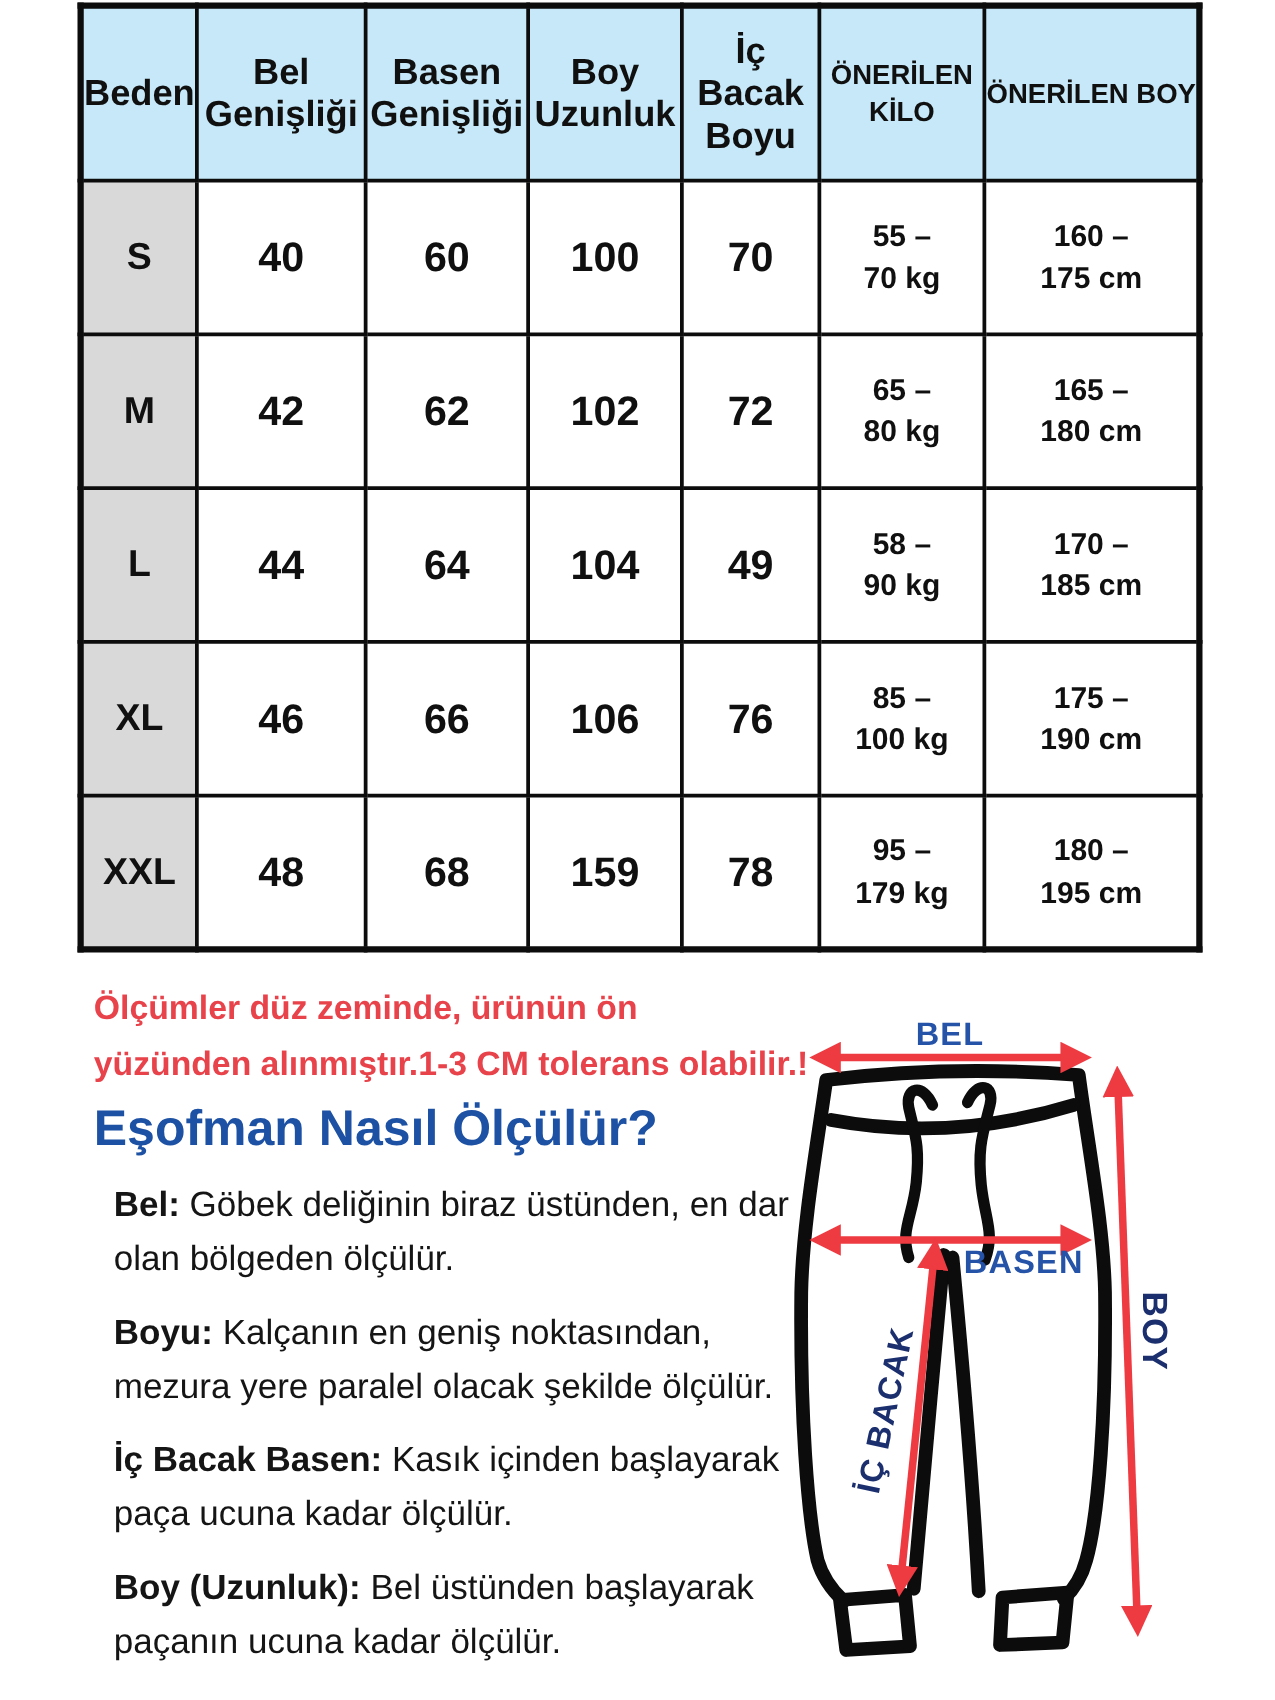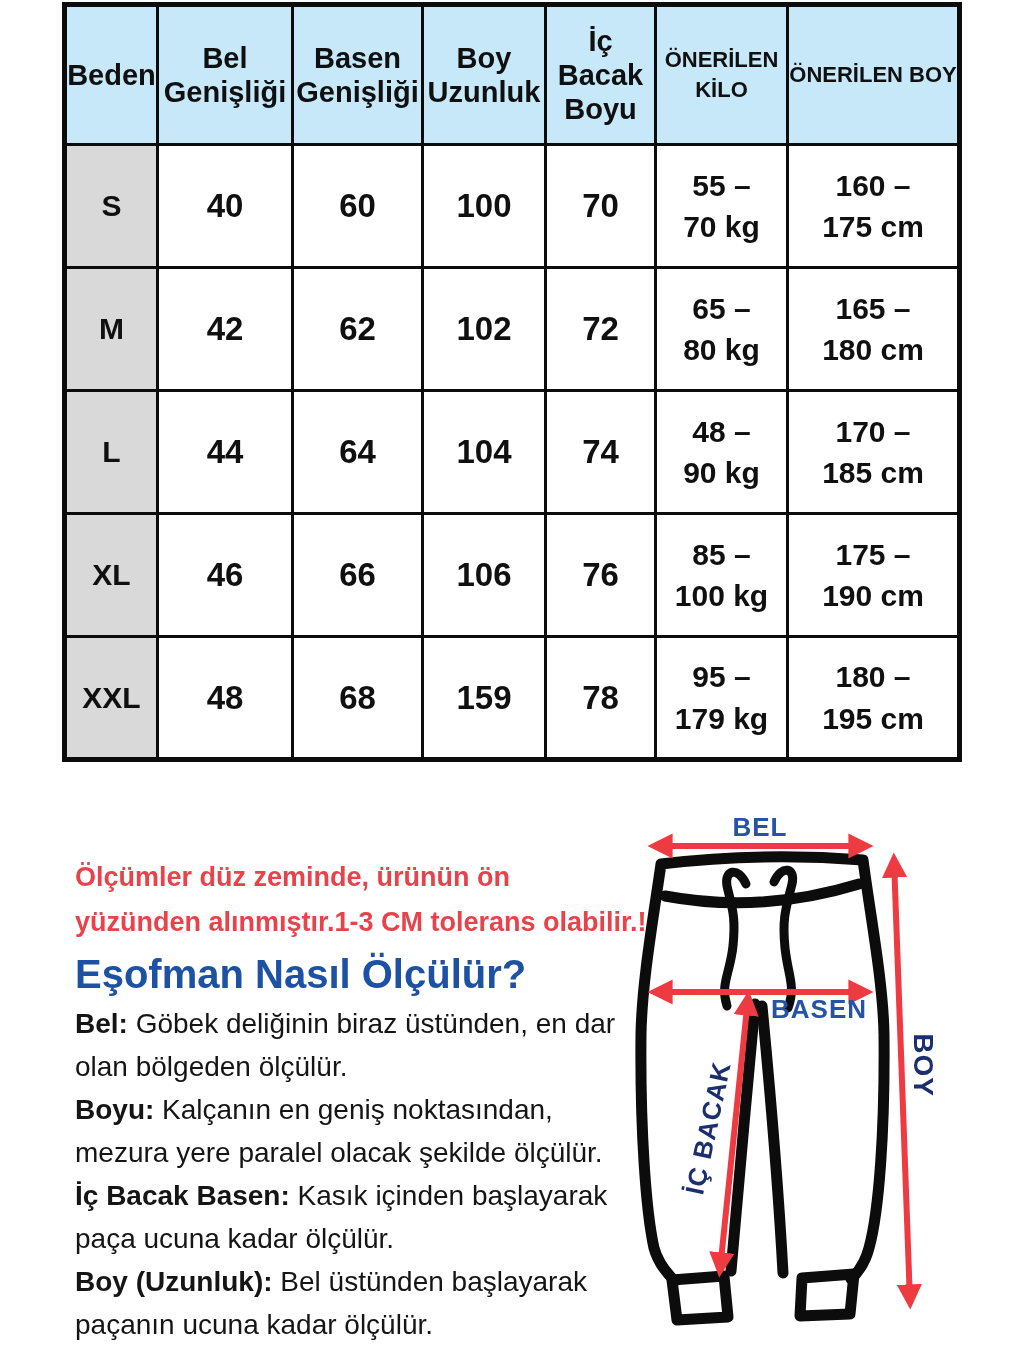--- a/index.html
+++ b/index.html
@@ -15,28 +15,28 @@
   .size-table{position:absolute;left:62px;top:2px;border-collapse:collapse;
     table-layout:fixed;border:5px solid var(--border_black);}
   .size-table th,.size-table td{border:3px solid var(--border_black);
     text-align:center;vertical-align:middle;padding:0;color:#101010;font-weight:700;}
   .size-table thead tr{height:140px;}
   .size-table thead th{background:var(--header_bg);font-size:29px;line-height:1.18;white-space:pre-line;}
   .size-table thead th.small{font-size:22px;line-height:1.35;}
   .size-table tbody tr{height:123px;}
   td.size{background:var(--size_col_bg);font-size:30px;}
   td.val{font-size:33px;}
-  td.range{font-size:30px;line-height:1.38;white-space:pre-line;}
+  td.range{font-size:24px;line-height:1.38;white-space:pre-line;}
 
   
-  .notes{position:absolute;left:75px;top:855px;width:600px;}
+  .notes{position:absolute;left:75px;top:784px;width:600px;}
   .warning{font-size:27px;font-weight:700;line-height:45px;color:var(--warning_red);
     margin:0 0 7px 0;white-space:pre-line;}
   .howto{font-size:40px;font-weight:700;color:var(--heading_blue);margin:0 0 5px 0;}
-  .def{font-size:28px;line-height:43px;margin:0;color:#151515;white-space:pre-line;}
+  .def{font-size:28px;line-height:43px;margin:16px;color:#151515;white-space:pre-line;}
   .def b{font-weight:700;}
 
   
   .diagram{position:absolute;left:613px;top:810px;}
   .pants{stroke:var(--border_black);stroke-width:11;fill:none;stroke-linecap:round;stroke-linejoin:round;}
   .string{stroke:var(--border_black);stroke-width:9;fill:none;stroke-linecap:round;}
   .arrow{stroke:var(--arrow_red);stroke-width:6;fill:none;}
   .ah{fill:var(--arrow_red);stroke:none;}
   .lbl{font-family:"Liberation Sans",sans-serif;font-weight:700;fill:var(--label_blue);
     font-size:26px;letter-spacing:1px;}
@@ -96,22 +96,22 @@
         <td class="range">65 –
 80 kg</td>
         <td class="range">165 –
 180 cm</td>
       </tr>
       <tr>
         <td class="size">L</td>
         <td class="val">44</td>
         <td class="val">64</td>
         <td class="val">104</td>
-        <td class="val">74</td>
-        <td class="range">48 –
+        <td class="val">49</td>
+        <td class="range">58 –
 90 kg</td>
         <td class="range">170 –
 185 cm</td>
       </tr>
       <tr>
         <td class="size">XL</td>
         <td class="val">46</td>
         <td class="val">66</td>
         <td class="val">106</td>
         <td class="val">76</td>

